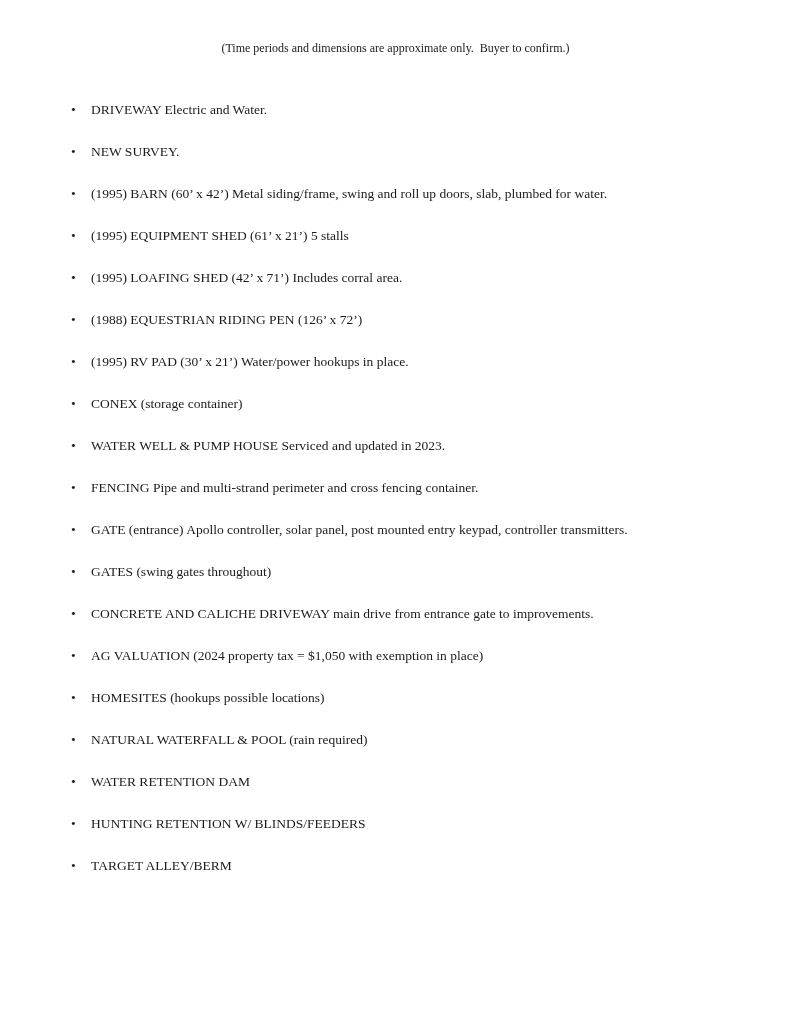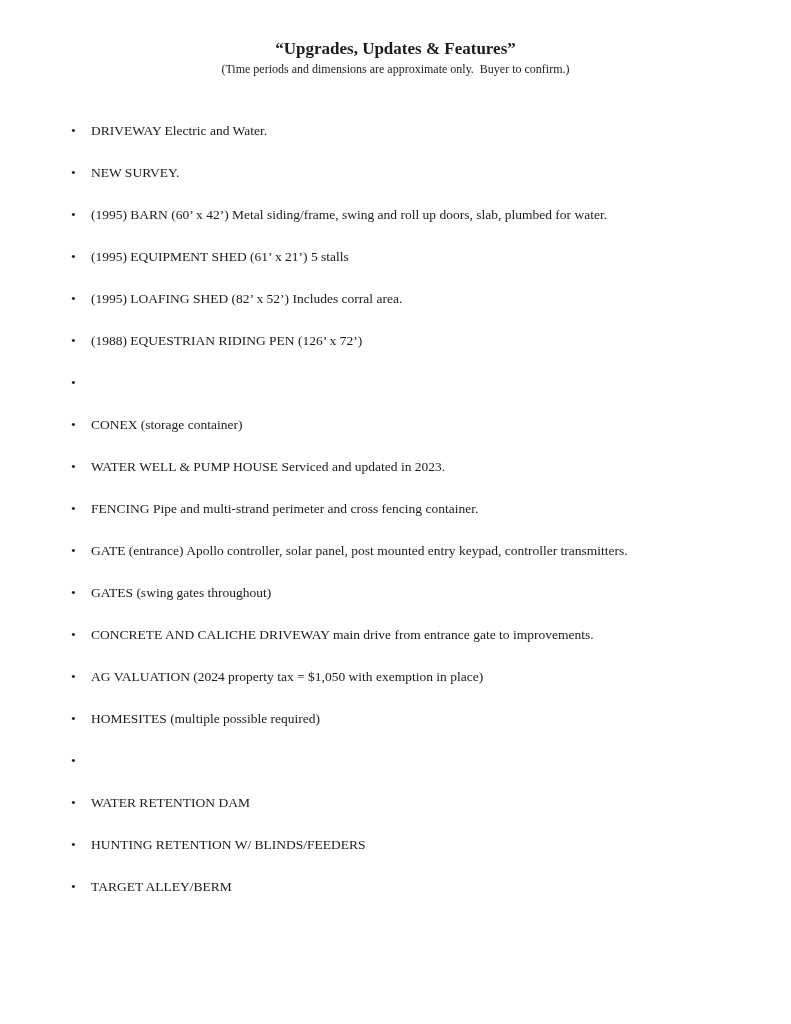--- a/index.html
+++ b/index.html
@@ -53,21 +53,20 @@
     flex: 0 0 20px;
     font-size: 13.5px;
   }
 </style>
 </head>
 <body>
 
 <div class="page">
 
   <div class="doc-header">
-    <div>“Upgrades, Updates &amp; Features”</div>
   </div>
 
   <div class="disclaimer">(Time periods and dimensions are approximate only.  Buyer to confirm.)</div>
 
   <ul class="features-list">
 
       <li>
         <span class="bullet">•</span>
         <span>DRIVEWAY Electric and Water.</span>
       </li>
@@ -82,30 +81,31 @@
         <span>(1995) BARN (60’ x 42’) Metal siding/frame, swing and roll up doors, slab, plumbed for water.</span>
       </li>
 
       <li>
         <span class="bullet">•</span>
         <span>(1995) EQUIPMENT SHED (61’ x 21’) 5 stalls</span>
       </li>
 
       <li>
         <span class="bullet">•</span>
-        <span>(1995) LOAFING SHED (82’ x 52’) Includes corral area.</span>
+        <span>(1995) LOAFING SHED (42’ x 71’) Includes corral area.</span>
       </li>
 
       <li>
         <span class="bullet">•</span>
         <span>(1988) EQUESTRIAN RIDING PEN (126’ x 72’)</span>
       </li>
 
       <li>
         <span class="bullet">•</span>
+        <span>(1995) RV PAD (30’ x 21’) Water/power hookups in place.</span>
       </li>
 
       <li>
         <span class="bullet">•</span>
         <span>CONEX (storage container)</span>
       </li>
 
       <li>
         <span class="bullet">•</span>
         <span>WATER WELL &amp; PUMP HOUSE Serviced and updated in 2023.</span>
@@ -131,25 +131,26 @@
         <span>CONCRETE AND CALICHE DRIVEWAY main drive from entrance gate to improvements.</span>
       </li>
 
       <li>
         <span class="bullet">•</span>
         <span>AG VALUATION (2024 property tax = $1,050 with exemption in place)</span>
       </li>
 
       <li>
         <span class="bullet">•</span>
-        <span>HOMESITES (multiple possible required)</span>
+        <span>HOMESITES (hookups possible locations)</span>
       </li>
 
       <li>
         <span class="bullet">•</span>
+        <span>NATURAL WATERFALL &amp; POOL (rain required)</span>
       </li>
 
       <li>
         <span class="bullet">•</span>
         <span>WATER RETENTION DAM</span>
       </li>
 
       <li>
         <span class="bullet">•</span>
         <span>HUNTING RETENTION W/ BLINDS/FEEDERS</span>

